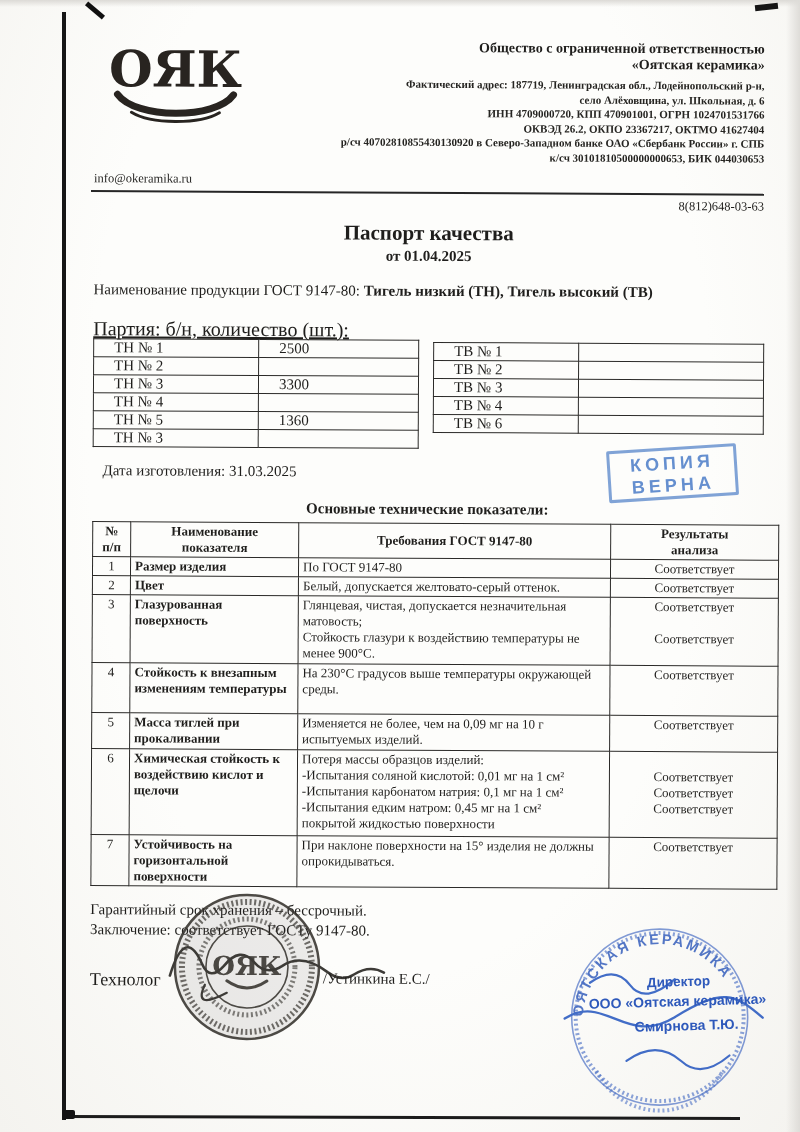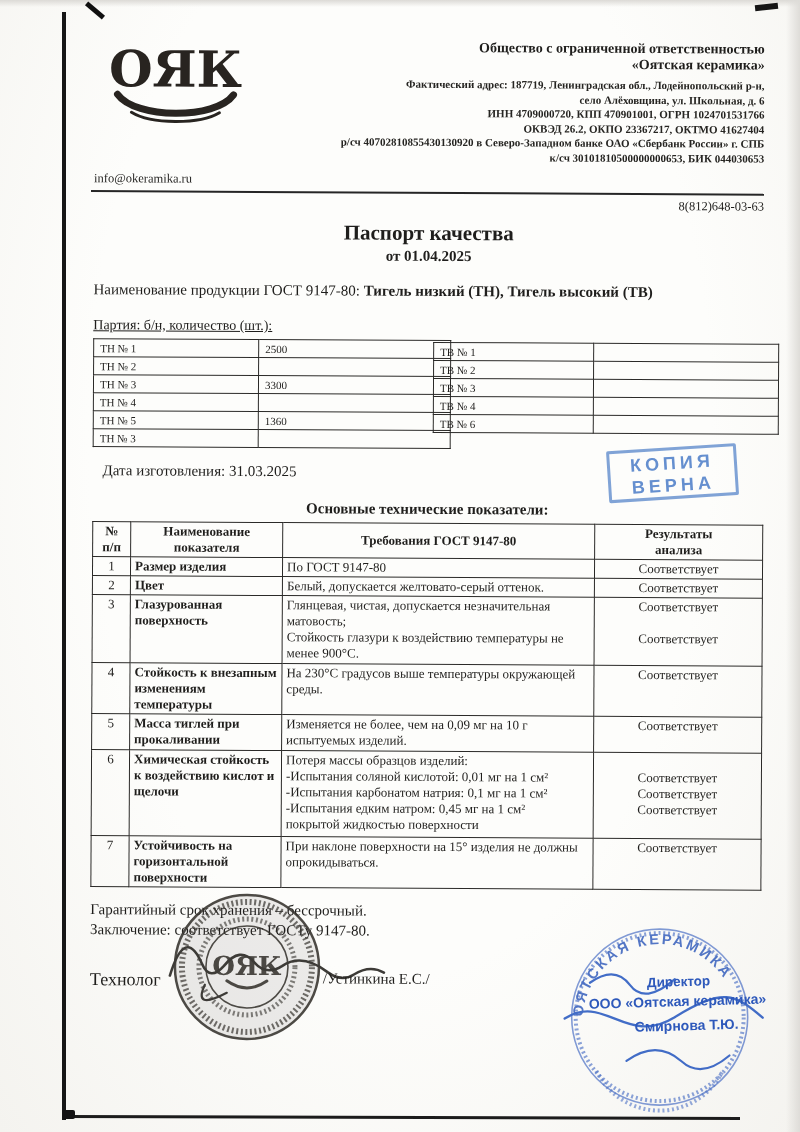--- a/index.html
+++ b/index.html
@@ -27,30 +27,30 @@
   .c-line { font-size:11px; line-height:14.5px; font-weight:600; color:#262522; }
   .email  { left:95px; top:171px; font-size:12.5px; }
   .rule   { left:92px; top:190px; width:673px; height:2px; background:#262626; }
   .phone  { left:95px; top:196px; width:670px; text-align:right; font-size:12.5px; }
 
   
   .doc-title    { left:95px; top:219px; width:670px; text-align:center; font-size:21px; font-weight:bold; }
   .doc-subtitle { left:95px; top:246px; width:670px; text-align:center; font-size:15px; font-weight:bold; }
   .product-line { left:95px; top:281px; width:690px; font-size:15px; }
   .product-line b { font-weight:bold; }
-  .batch-caption{ left:95px; top:317px; font-size:14px; text-decoration:underline; }
+  .batch-caption{ left:95px; top:317px; font-size:20px; text-decoration:underline; }
 
   
   table { border-collapse:collapse; }
   .batch-table { position:absolute; }
-  .batch-table td { border:1.5px solid #2b2a28; height:18px; font-size:11px; padding:0 6px; }
+  .batch-table td { border:1.5px solid #2b2a28; height:18px; font-size:15px; padding:0 20px; }
   .bt-left  { left:95px;  top:338px; }
   .bt-right { left:435px; top:340px; }
-  .bt-left  .col-label { width:165px; } .bt-left  .col-qty { width:192px; }
-  .bt-right .col-label { width:160px; } .bt-right .col-qty { width:185px; }
+  .bt-left  .col-label { width:165px; } .bt-left  .col-qty { width:160px; }
+  .bt-right .col-label { width:145px; } .bt-right .col-qty { width:185px; }
 
   .mfg-date { left:105px; top:462px; font-size:15px; }
 
   
   .copy-stamp {
     left:610px; top:444px; width:130px; height:52px;
     border:3px solid rgba(96,140,205,0.8); border-radius:2px;
     transform:rotate(-4deg);
     color:rgba(88,134,203,0.92);
     font-family:"Liberation Sans","DejaVu Sans",sans-serif;
@@ -60,21 +60,21 @@
 
   .section-title { left:95px; top:499px; width:670px; text-align:center; font-size:15px; font-weight:bold; }
 
   
   .main-table { position:absolute; left:95px; top:521px; }
   .main-table th, .main-table td {
     border:1.5px solid #2b2a28; font-size:13px; line-height:16px;
     padding:1px 4px; vertical-align:top;
   }
   .main-table th { text-align:center; font-weight:bold; vertical-align:middle; white-space:pre-line; height:34px; }
-  .col-num { width:38px; } .col-name { width:152px;margin-left:48px; } .col-req { width:312px; } .col-res { width:168px; }
+  .col-num { width:38px; } .col-name { width:168px;margin-left:48px; } .col-req { width:312px; } .col-res { width:168px; }
   .c-num { text-align:center; }
   .c-req { white-space:pre-line; }
   .c-res { text-align:center;margin-top:40px; }
   .r-short td { height:18px; }
 
   
   .warranty   { left:95px; top:901px; font-size:15px; }
   .conclusion { left:95px; top:921px; font-size:15px; }
   .tech-label { left:95px; top:969px; font-size:18px; }
   .tech-sign  { left:328px; top:969px; font-size:15px; }

